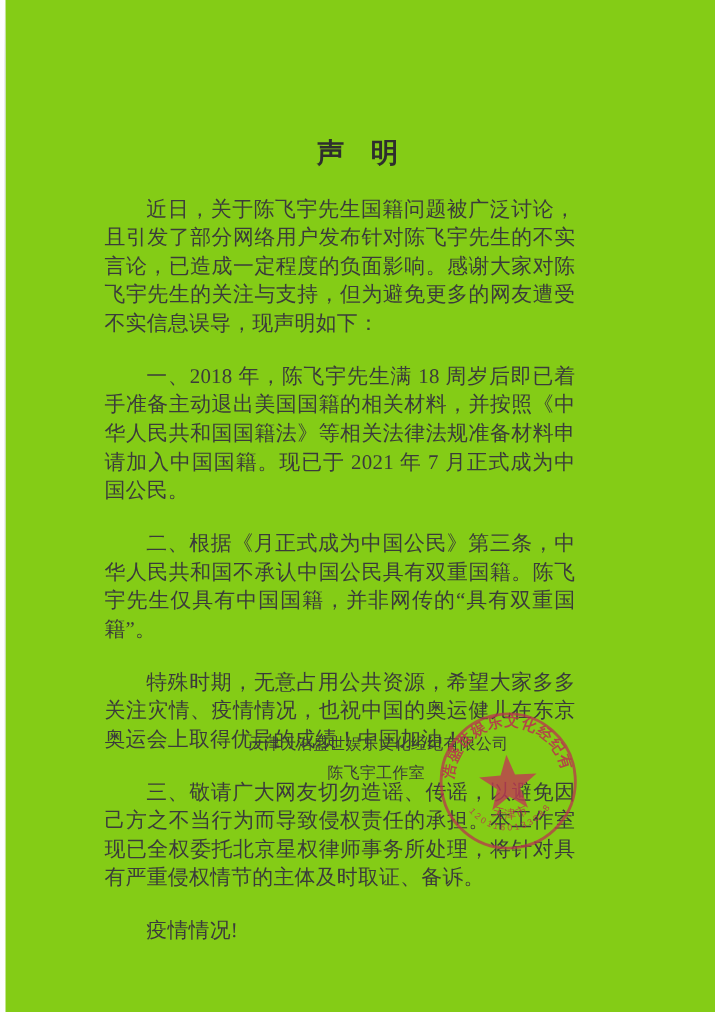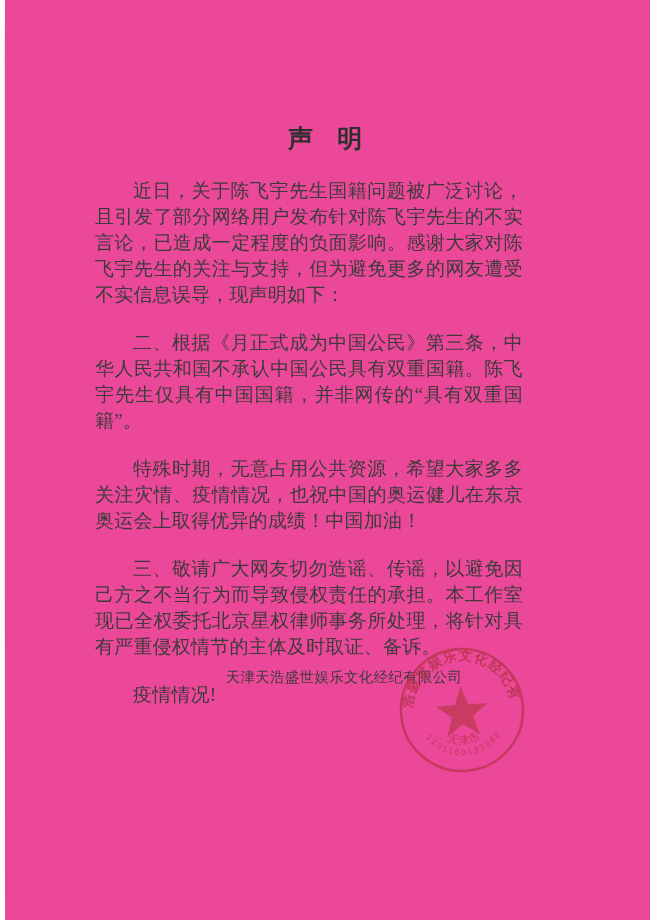--- a/index.html
+++ b/index.html
@@ -12,21 +12,21 @@
     height: 920px;
     background: #ffffff;
     font-family: "Liberation Serif", "DejaVu Serif", serif;
     overflow: hidden;
   }
 
   #page {
     position: relative;
     width: 650px;
     height: 920px;
-    background: #ec4899;
+    background: #84cc16;
     box-sizing: border-box;
   }
 
   
   #scan-edge-left {
     position: absolute;
     left: 4px;
     top: 0;
     width: 1px;
     height: 920px;
@@ -150,28 +150,30 @@
 
   <div id="scan-edge-left2"></div>
   <div id="scan-edge-left"></div>
 
   <div id="doc">
 
     <div class="doc-title">声 明</div>
 
     <div class="body-block">
       <p class="para">近日，关于陈飞宇先生国籍问题被广泛讨论，且引发了部分网络用户发布针对陈飞宇先生的不实言论，已造成一定程度的负面影响。感谢大家对陈飞宇先生的关注与支持，但为避免更多的网友遭受不实信息误导，现声明如下：</p>
+      <p class="para">一、2018 年，陈飞宇先生满 18 周岁后即已着手准备主动退出美国国籍的相关材料，并按照《中华人民共和国国籍法》等相关法律法规准备材料申请加入中国国籍。现已于 2021 年 7 月正式成为中国公民。</p>
       <p class="para">二、根据《月正式成为中国公民》第三条，中华人民共和国不承认中国公民具有双重国籍。陈飞宇先生仅具有中国国籍，并非网传的“具有双重国籍”。</p>
       <p class="para">特殊时期，无意占用公共资源，希望大家多多关注灾情、疫情情况，也祝中国的奥运健儿在东京奥运会上取得优异的成绩！中国加油！</p>
       <p class="para">三、敬请广大网友切勿造谣、传谣，以避免因己方之不当行为而导致侵权责任的承担。本工作室现已全权委托北京星权律师事务所处理，将针对具有严重侵权情节的主体及时取证、备诉。</p>
       <p class="para closing">疫情情况!</p>
     </div>
 
     <div class="signature">
       <span class="sig-line sig-company">天津天浩盛世娱乐文化经纪有限公司</span>
+      <span class="sig-line sig-studio">陈飞宇工作室</span>
     </div>
 
     <div class="seal">
       <svg viewBox="0 0 128 128" xmlns="http://www.w3.org/2000/svg">
         <defs>
           <path id="sealArcTop" d="M 14 64 A 50 50 0 0 1 114 64"></path>
           <path id="sealArcBottom" d="M 19 64 A 45 45 0 0 0 109 64"></path>
           <path id="sealArcBottomText" d="M 30 64 A 34 34 0 0 0 98 64"></path>
         </defs>
 

